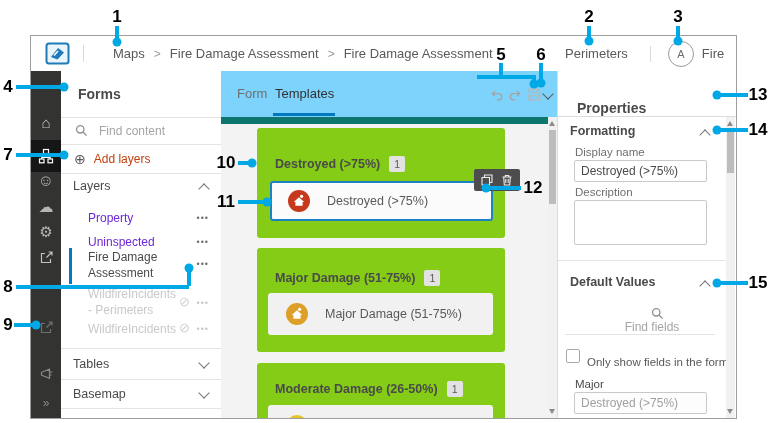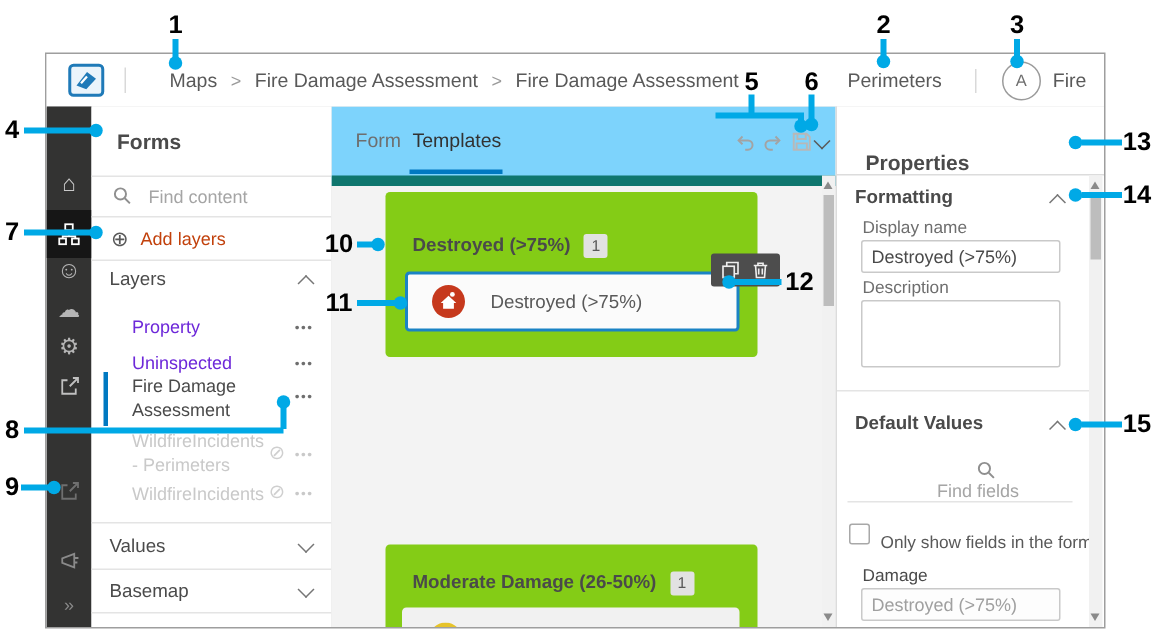--- a/index.html
+++ b/index.html
@@ -195,21 +195,21 @@
         <span class="dots" style="position:absolute;right:12px;top:12px;color:#c9c9c9;">•••</span>
       </div>
       <div class="prow" style="top:247px;height:22px;">
         <span class="item item-dim" style="margin-left:27px;">WildfireIncidents</span>
         <span style="position:absolute;right:31px;top:3px;color:#cfcfcf;font-size:13px;line-height:1;">⊘</span>
         <span class="dots" style="position:absolute;right:12px;top:6px;color:#c9c9c9;">•••</span>
       </div>
 
       <div class="hairline" style="top:277px;"></div>
       <div class="prow" style="top:277px;height:31px;">
-        <span class="secthead" style="margin-left:12px;">Values</span>
+        <span class="secthead" style="margin-left:12px;">Tables</span>
         <span class="chev down" style="position:absolute;right:13px;top:11px;"></span>
       </div>
       <div class="hairline" style="top:308px;"></div>
       <div class="prow" style="top:308px;height:29px;">
         <span class="secthead" style="margin-left:12px;">Basemap</span>
         <span class="chev down" style="position:absolute;right:13px;top:10px;"></span>
       </div>
       <div class="hairline" style="top:337px;"></div>
     </div>
 
@@ -261,20 +261,35 @@
             </svg>
           </span>
           <span>
             <svg width="12" height="12" viewBox="0 0 12 12" fill="none" stroke="#ededed" stroke-width="1.1">
               <path d="M1.5 3 H10.5 M4.3 3 V1.5 H7.7 V3 M2.7 3 L3.3 11 H8.7 L9.3 3 M4.8 5 V9 M7.2 5 V9"></path>
             </svg>
           </span>
         </div>
       </div>
 
+      <div class="card" style="left:36px;top:177px;width:248px;height:104px;">
+        <div class="abs nw" style="left:18px;top:20px;">
+          <span class="gtitle">Major Damage (51-75%)</span><span class="badge">1</span>
+        </div>
+        <div class="trow" style="left:11px;top:45px;width:225px;height:42px;">
+          <span style="margin-left:18px;">
+            <svg width="22" height="22" viewBox="0 0 22 22">
+              <circle cx="11" cy="11" r="11" fill="#dd9f27"></circle>
+              <path d="M5.8 12 L11 7.2 L16.2 12 H14.6 V15.8 H7.4 V12 Z" fill="#fff"></path>
+              <circle cx="13.6" cy="6.3" r="1.6" fill="#fff"></circle>
+            </svg>
+          </span>
+          <span class="trow-label">Major Damage (51-75%)</span>
+        </div>
+      </div>
 
       <div class="card" style="left:36px;top:292px;width:248px;height:104px;">
         <div class="abs nw" style="left:18px;top:16px;">
           <span class="gtitle">Moderate Damage (26-50%)</span><span class="badge">1</span>
         </div>
         <div class="trow" style="left:11px;top:42px;width:225px;height:42px;">
           <span style="margin-left:18px;">
             <svg width="22" height="22" viewBox="0 0 22 22">
               <circle cx="11" cy="11" r="11" fill="#e6c32a"></circle>
               <path d="M5.8 12 L11 7.2 L16.2 12 H14.6 V15.8 H7.4 V12 Z" fill="#fff"></path>
@@ -323,21 +338,21 @@
         </span>
         <span class="placeholder" style="margin-left:9px;">Find fields</span>
       </div>
       <div class="hairline" style="top:263px;left:7px;width:150px;"></div>
 
       <div class="prow" style="top:273px;height:24px;">
         <span style="margin-left:8px;width:12px;height:12px;border:1px solid #a8a8a8;border-radius:2px;background:#fff;display:inline-block;"></span>
         <span class="flabel" style="margin-left:7px;color:#595959;margin-top:12px;">Only show fields in the form</span>
       </div>
 
-      <span class="flabel abs" style="left:17px;top:307px;color:#4a4a4a;">Damage</span>
+      <span class="flabel abs" style="left:17px;top:307px;color:#4a4a4a;">Major</span>
       <input class="fieldbox" style="left: 16px; top: 321px; width: 133px; height: 22px; color: rgb(160, 160, 160); background: rgb(253, 253, 253);" value="Destroyed (&gt;75%)">
 
       <div class="sbtrack" style="left:168px;top:46px;width:9px;bottom:0;">
         <div class="tri-up abs" style="left:1px;top:4px;"></div>
         <div class="sbthumb" style="left:1px;top:12px;width:7px;height:44px;"></div>
         <div class="tri-down abs" style="left:1px;bottom:4px;"></div>
       </div>
     </div>
   </div>
 

